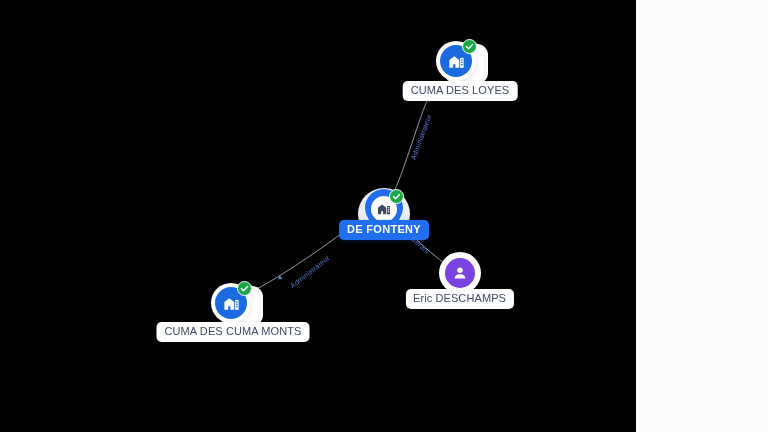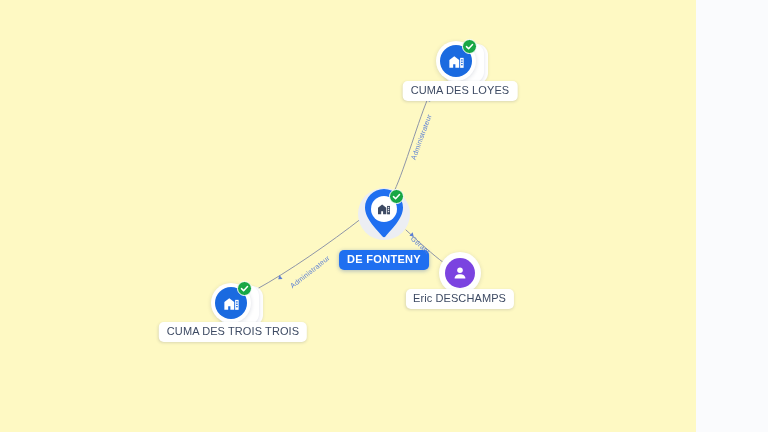--- a/index.html
+++ b/index.html
@@ -10,23 +10,23 @@
     overflow: hidden;
   }
   body {
     background: #fafbfd;
     font-family: "Liberation Sans", sans-serif;
     -webkit-font-smoothing: antialiased;
   }
 
   #graph-canvas {
     position: relative;
-    width: 696px;
+    width: 636px;
     height: 432px;
-    background: #fef9c3;
+    background: #000000;
   }
 
   #edge-layer {
     position: absolute;
     inset: 0;
     width: 768px;
     height: 432px;
   }
 
   
@@ -238,21 +238,21 @@
             <rect x="17.8" y="12.2" width="2" height="1.6" fill="#ffffff"></rect>
             <rect x="17.8" y="15.2" width="2" height="1.6" fill="#ffffff"></rect>
           </svg>
         </div>
         <div class="pin-badge" style="background: rgb(24, 167, 69);">
           <svg width="9" height="9" viewBox="0 0 12 12">
             <path d="M2 6.2 L4.8 9 L10 3.4" stroke="#ffffff" stroke-width="2" fill="none" stroke-linecap="round" stroke-linejoin="round"></path>
           </svg>
         </div>
       </div>
-      <div class="node-label selected" style="left: 384px; top: 250px;">DE FONTENY</div>
+      <div class="node-label selected" style="left: 384px; top: 220px;">DE FONTENY</div>
       <div class="node" style="left: 460px; top: 273px;">
         <div class="person-wrap">
           <div class="person-halo"></div>
           <div class="person-disc" style="background:#7b43e0">
             <svg width="18" height="18" viewBox="0 0 24 24">
               <circle cx="12" cy="8.3" r="3.7" fill="#ffffff"></circle>
               <path fill="#ffffff" d="M4.8 19.4c0-3.6 3.2-5.6 7.2-5.6s7.2 2 7.2 5.6z"></path>
             </svg>
           </div>
         </div>
@@ -273,21 +273,21 @@
               </svg>
             </div>
           </div>
           <div class="badge-check" style="background:#18a745">
             <svg width="9" height="9" viewBox="0 0 12 12">
               <path d="M2 6.2 L4.8 9 L10 3.4" stroke="#ffffff" stroke-width="2" fill="none" stroke-linecap="round" stroke-linejoin="round"></path>
             </svg>
           </div>
         </div>
       </div>
-      <div class="node-label" style="left: 233px; top: 322px;">CUMA DES TROIS TROIS</div>
+      <div class="node-label" style="left: 233px; top: 322px;">CUMA DES CUMA MONTS</div>
     </div>
   <div id="edge-label-layer">
       <div class="edge-label" style="left: 413px; top: 156px; color: rgb(91, 127, 212); transform: rotate(-70deg);">Administrateur</div>
       <div class="edge-label" style="left: 291px; top: 283px; color: rgb(91, 127, 212); transform: rotate(-38deg);">Administrateur</div>
       <div class="edge-label" style="left: 412px; top: 234px; color: rgb(91, 127, 212); transform: rotate(42deg);">Gérant</div>
     </div>
 
 </div>
 
 </body></html>

